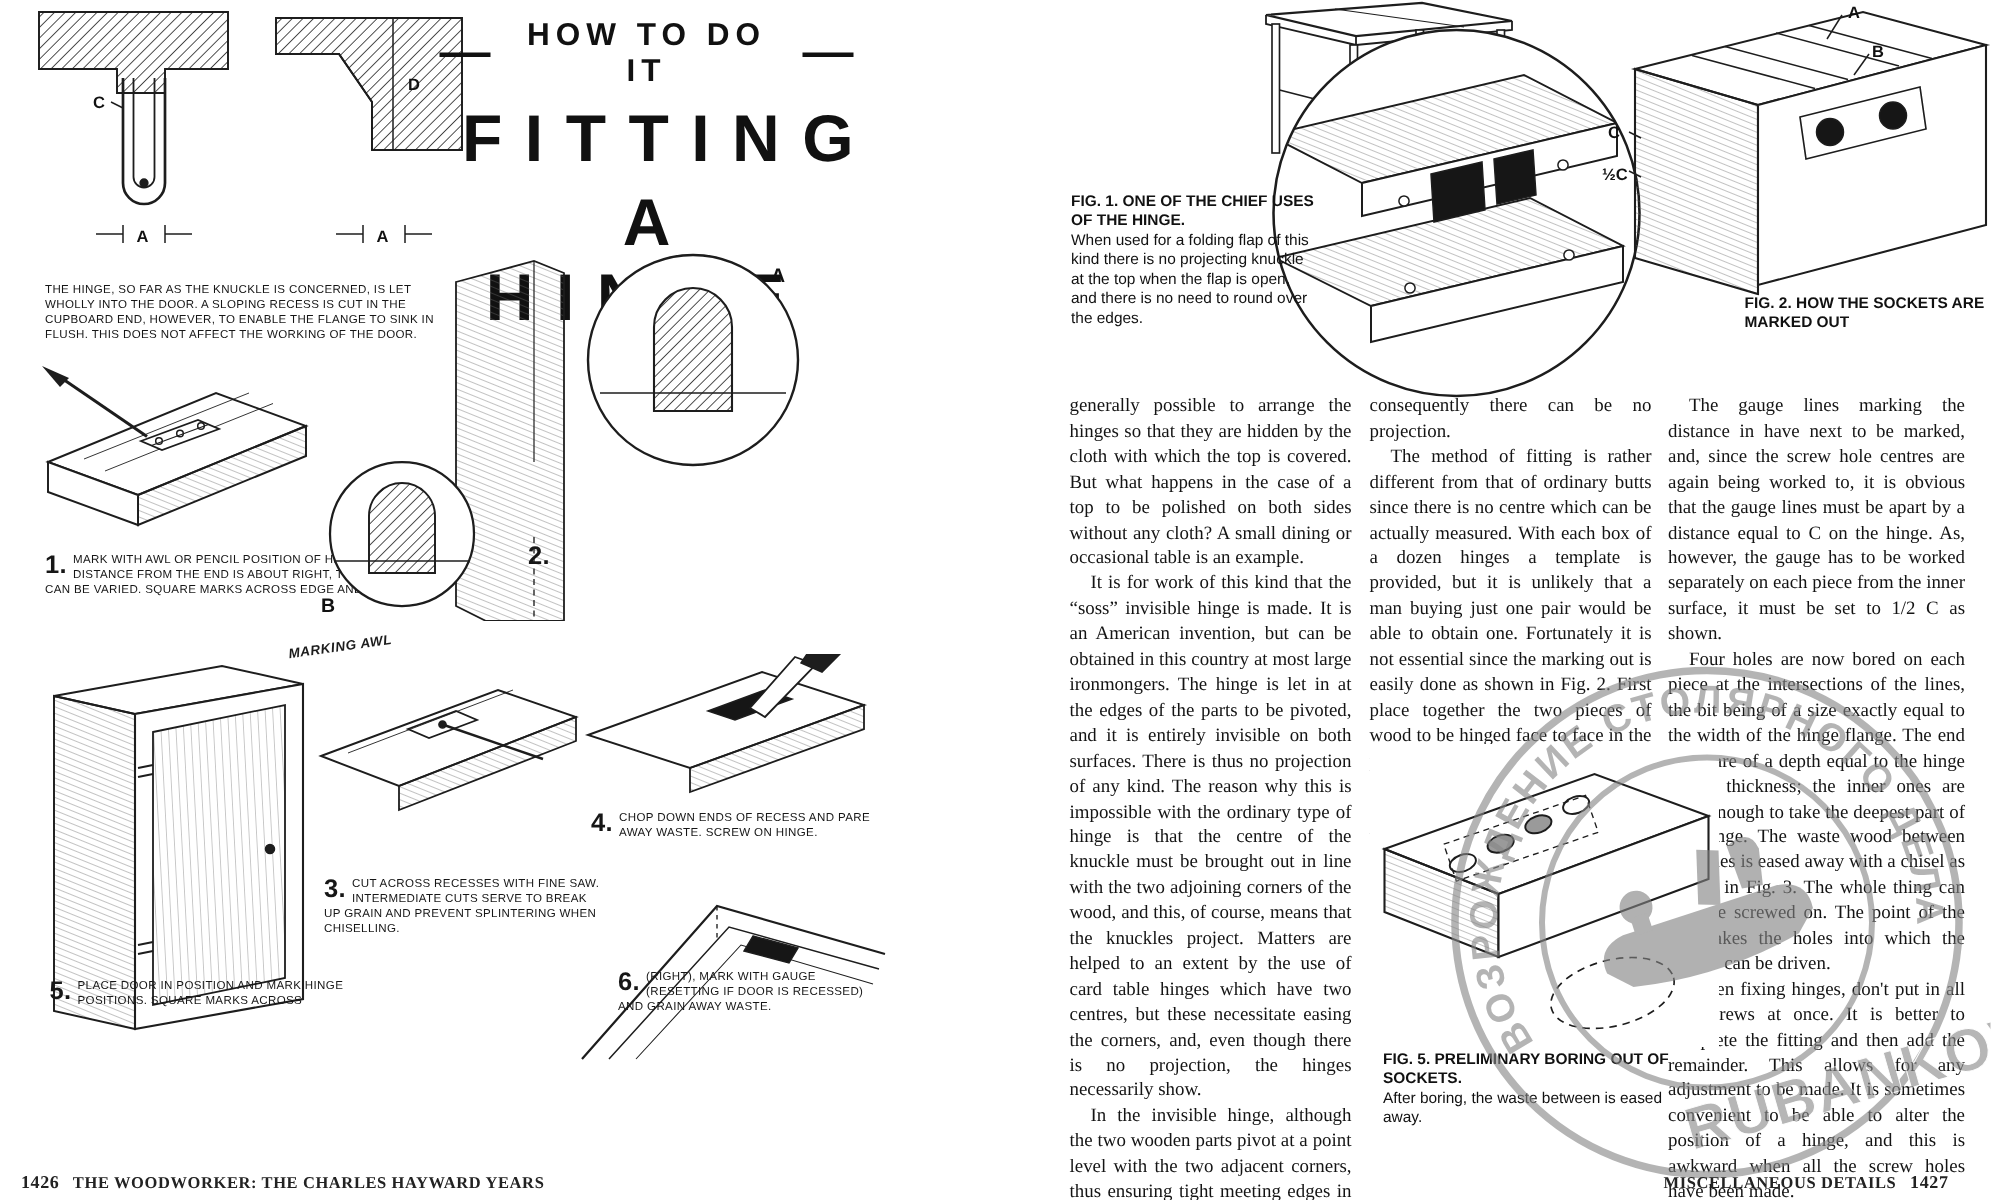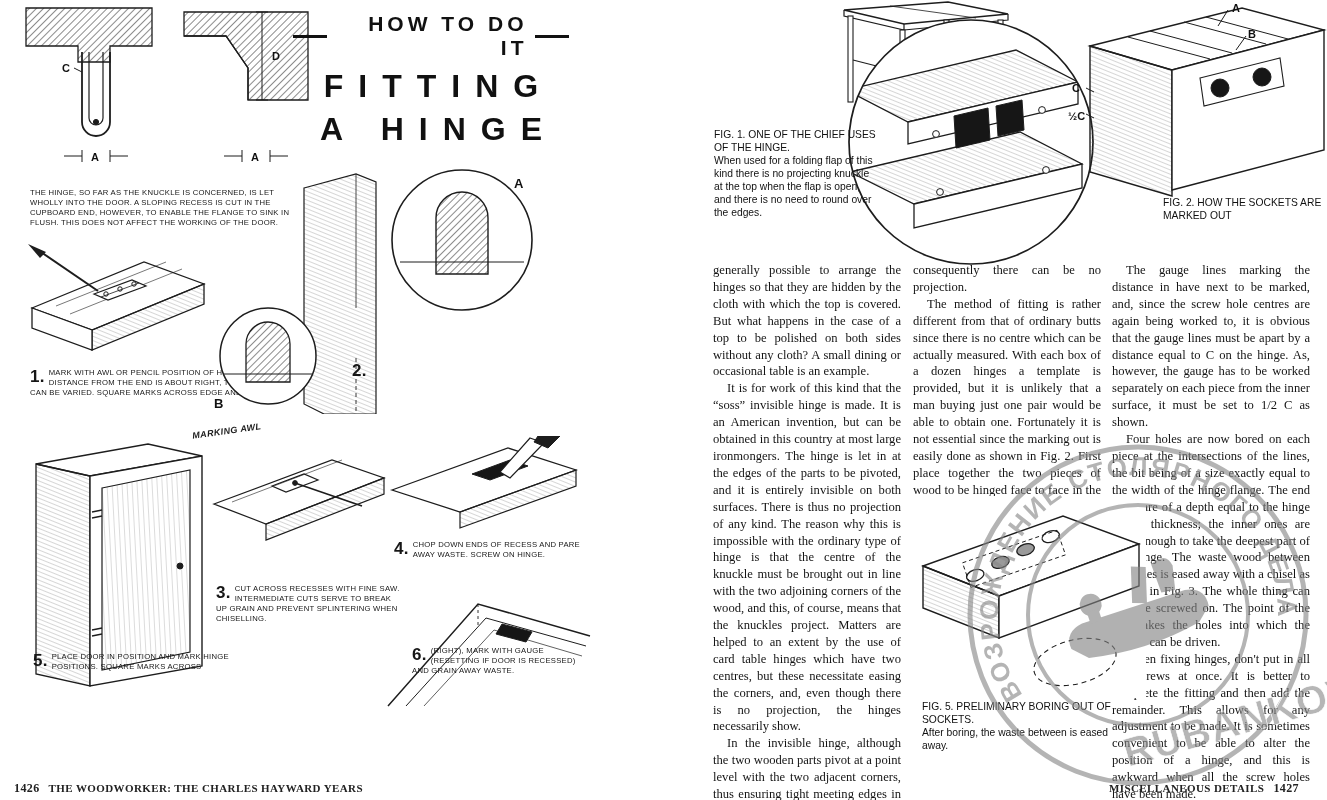--- a/index.html
+++ b/index.html
@@ -2,30 +2,30 @@
 <html><head>
 <meta charset="utf-8">
 <style>
   html,body{margin:0;padding:0;}
   body{width:1327px;height:800px;overflow:hidden;background:#ffffff;position:relative;
        font-family:"Liberation Sans",sans-serif;color:#1c1c1c;}
   .abs{position:absolute;}
   
   .titleblock{left:293px;top:12px;width:276px;text-align:center;}
   .kicker{display:flex;align-items:center;justify-content:center;gap:8px;
-          font-size:21px;font-weight:700;letter-spacing:4px;color:#111;text-align:right;}
+          font-size:21px;font-weight:700;letter-spacing:4px;color:#111;}
   .kicker .rule{width:34px;height:3px;background:#111;}
-  .bigtitle{font-size:32px;font-weight:700;letter-spacing:15px;color:#111;margin-top:8px;text-indent:15px;}
+  .bigtitle{font-size:44px;font-weight:700;letter-spacing:15px;color:#111;margin-top:8px;text-indent:15px;}
   .bigtitle.second{margin-top:6px;}
   .smallcap{font-size:7.7px;line-height:1.32;letter-spacing:.25px;text-align:left;color:#161616;}
   .step .num{float:left;font-weight:700;font-size:17px;line-height:1;margin-right:4px;}
   .awl-label{font-size:9px;font-weight:700;font-style:italic;letter-spacing:.4px;transform:rotate(-8deg);}
   
   .figcap{font-size:10.3px;line-height:13px;color:#111;}
-  .figcap .b{font-weight:400;}
+  .figcap .b{font-weight:700;}
   .col{top:262px;font-family:"Liberation Serif",serif;font-size:12.6px;line-height:16.9px;
        text-align:justify;color:#141414;}
   .col p{margin:0;text-indent:14px;}
   .col p.noind{text-indent:0;}
   
   .footer{font-family:"Liberation Serif",serif;font-size:11px;font-weight:700;
           letter-spacing:.4px;color:#222;}
   .footer .pn{font-size:12px;margin:0 6px;}
   
   .wm{pointer-events:none;opacity:.62;}

